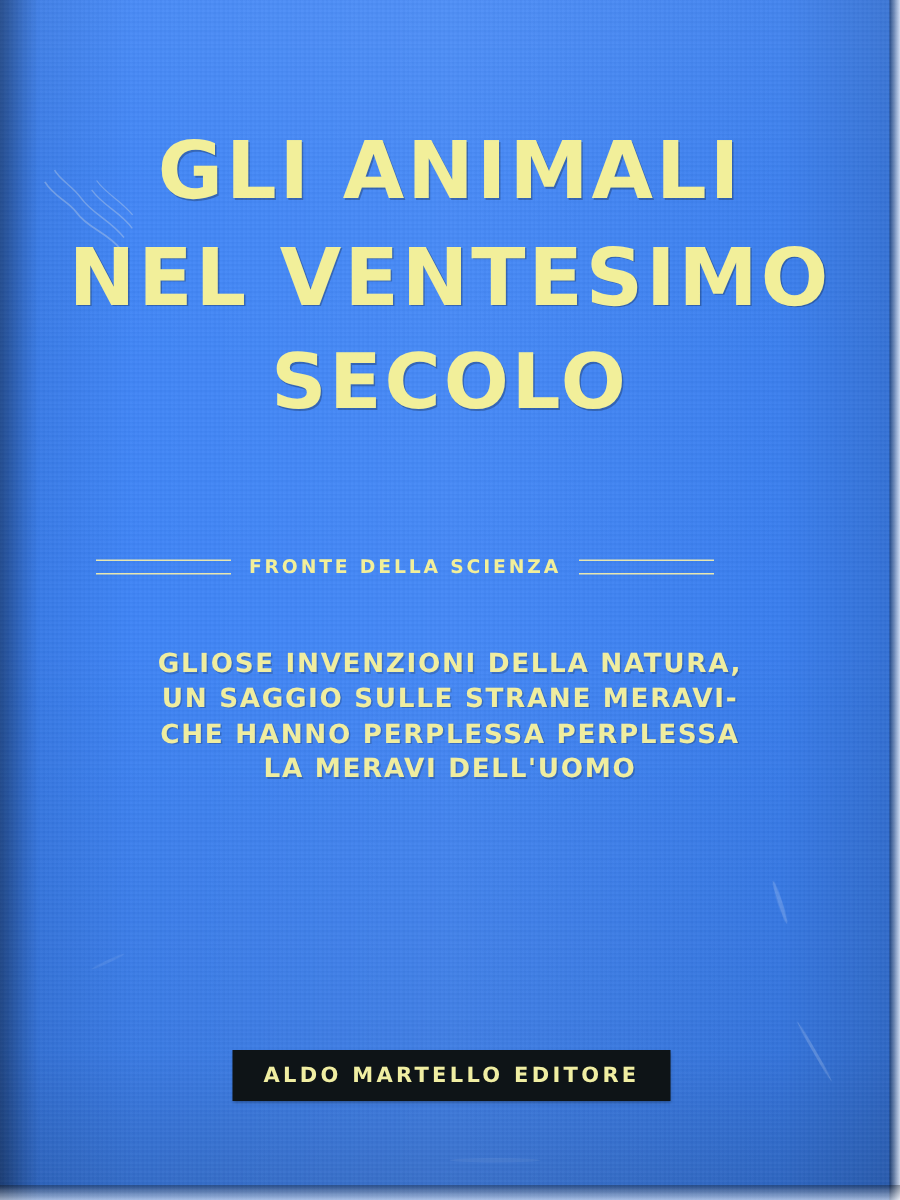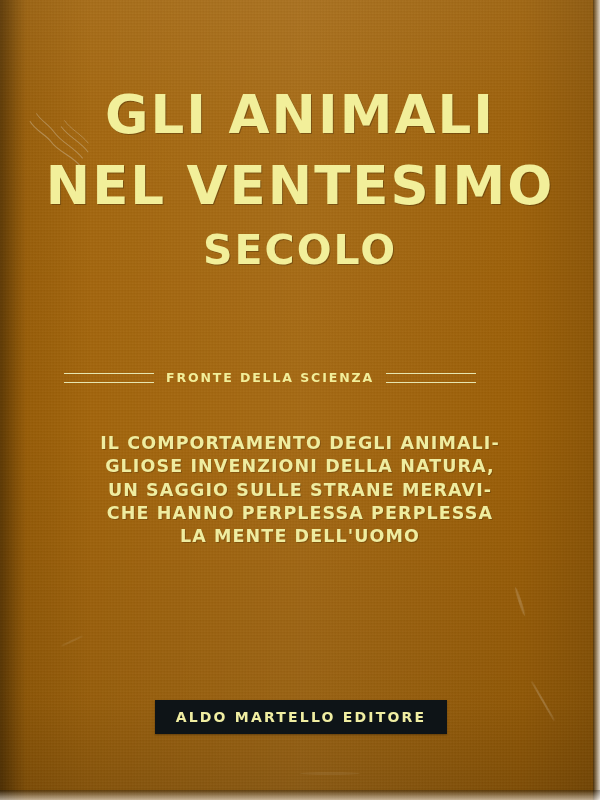--- a/index.html
+++ b/index.html
@@ -11,21 +11,21 @@
     width: 600px;
     height: 800px;
     overflow: hidden;
     font-family: "Liberation Sans", sans-serif;
   }
 
   #book-cover {
     position: relative;
     width: 600px;
     height: 800px;
-    background: #a16207;
+    background: #3b82f6;
     overflow: hidden;
   }
 
   
   .cover-shade {
     position: absolute;
     inset: 0;
     background:
       linear-gradient(90deg,
         rgba(0,0,0,0.16) 0px,
@@ -106,21 +106,21 @@
   .title-line {
     color: #f2ef9a;
     font-family: "DejaVu Sans", sans-serif;
     font-weight: bold;
     letter-spacing: 2px;
     line-height: 1.08;
     text-shadow: 1px 1px 0 rgba(0,0,0,0.25);
   }
   .title-line.l1 { font-size: 53px; }
   .title-line.l2 { font-size: 53px; margin-top: 14px; }
-  .title-line.l3 { font-size: 41px; margin-top: 14px; }
+  .title-line.l3 { font-size: 51px; margin-top: 14px; }
 
   .series-band {
     position: absolute;
     top: 370px;
     left: 0;
     width: 540px;
     display: flex;
     align-items: center;
     justify-content: center;
   }
@@ -203,25 +203,24 @@
     <div class="title-line l3">SECOLO</div>
   </div>
 
   <div class="series-band">
     <div class="series-rule"></div>
     <div class="series-label">FRONTE DELLA SCIENZA</div>
     <div class="series-rule"></div>
   </div>
 
   <div class="blurb">
-    <div>IL COMPORTAMENTO DEGLI ANIMALI-</div>
     <div>GLIOSE INVENZIONI DELLA NATURA,</div>
     <div>UN SAGGIO SULLE STRANE MERAVI-</div>
     <div>CHE HANNO PERPLESSA PERPLESSA</div>
-    <div>LA MENTE DELL'UOMO</div>
+    <div>LA MERAVI DELL'UOMO</div>
   </div>
 
   <div class="publisher-plate">
     <div class="publisher-text">ALDO MARTELLO EDITORE</div>
   </div>
 
   <div class="edge-right"></div>
   <div class="edge-bottom"></div>
 </div>
 

